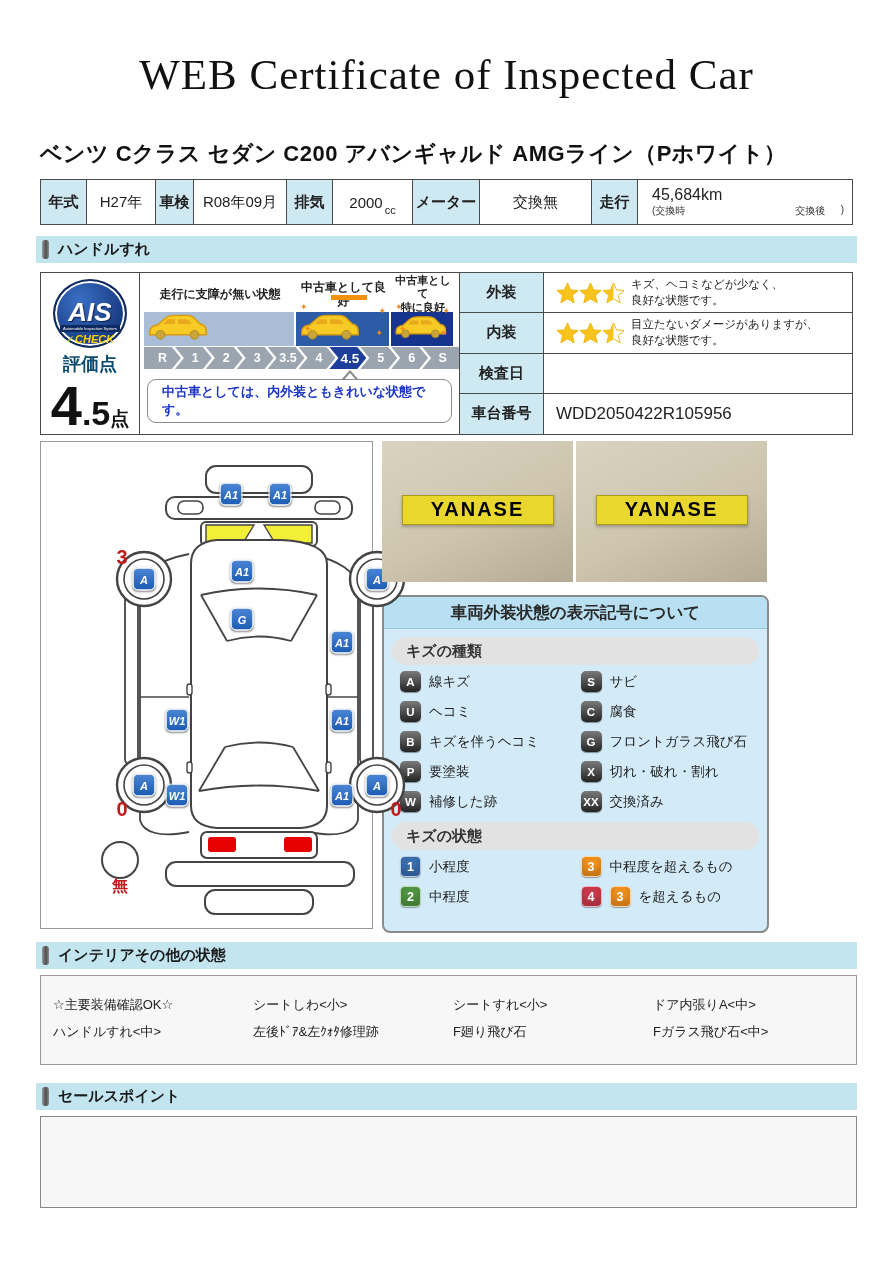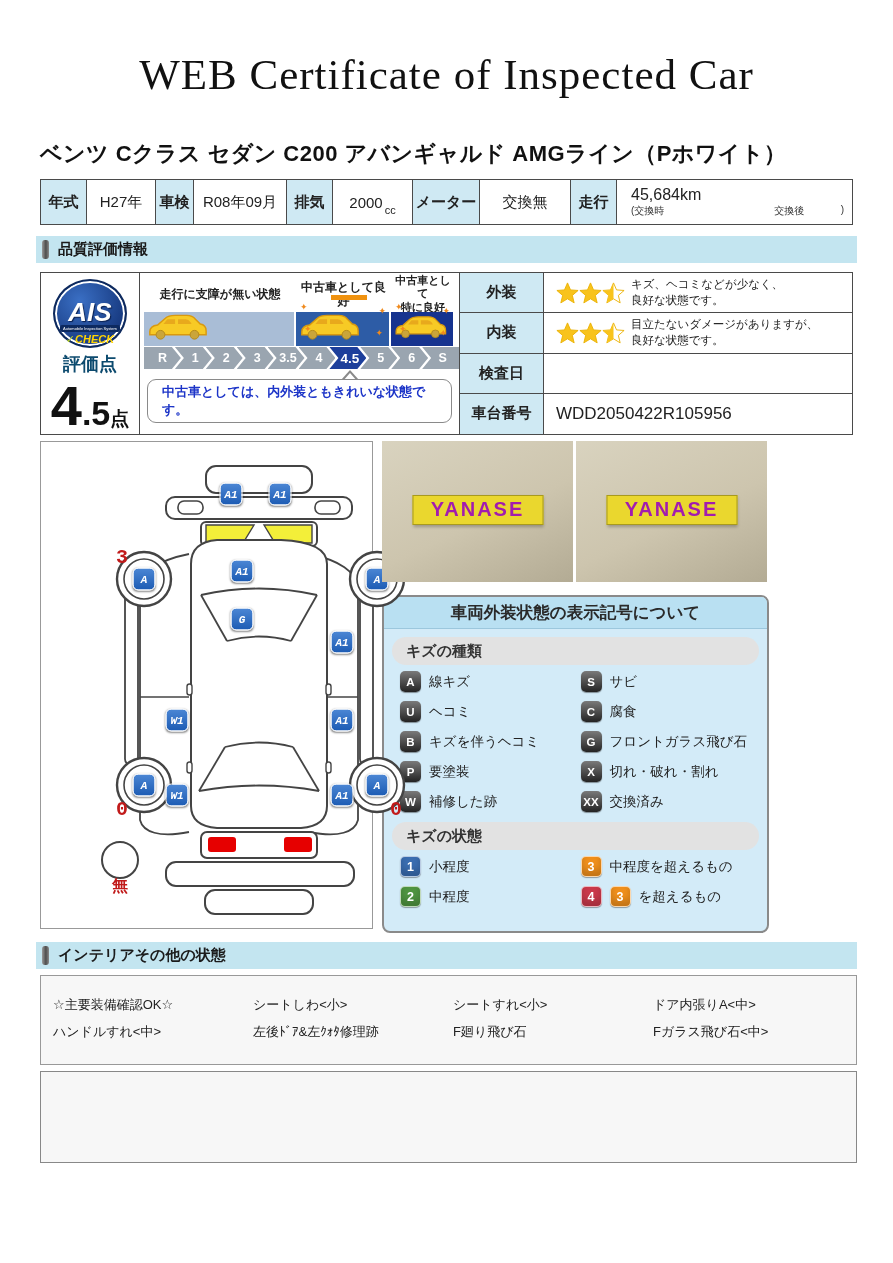--- a/index.html
+++ b/index.html
@@ -7,21 +7,21 @@
   .page { position:relative; width:893px; height:1263px; }
 
   .title { padding-top:50px; text-align:center; font-family:"Liberation Serif","DejaVu Serif",serif; font-size:43px; font-weight:400; color:#111; letter-spacing:1px; }
   .car-name { margin:40px 40px 10px 40px; font-size:22px; font-weight:bold; color:#111; letter-spacing:0.5px; }
 
   
   .spec { margin:0 40px; display:flex; height:46px; border:1px solid #4a4a4a; background:#fff; }
   .spec .cell { border-right:1px solid #4a4a4a; display:flex; align-items:center; justify-content:center; font-size:15px; }
   .spec .cell:last-child { border-right:none; }
   .spec .lab { background:#cfe9f3; font-weight:bold; }
-  .sf0{width:46px}.sf1{width:69px}.sf2{width:38px}.sf3{width:93px}.sf4{width:46px}.sf5{width:80px}.sf6{width:67px}.sf7{width:91px}.sf8{width:46px}.sf9{flex:1}
+  .sf0{width:46px}.sf1{width:69px}.sf2{width:38px}.sf3{width:93px}.sf4{width:46px}.sf5{width:80px}.sf6{width:67px}.sf7{width:112px}.sf8{width:46px}.sf9{flex:1}
   .unit { font-size:11px; align-self:flex-end; margin:0 0 8px 2px; }
   .mileage { width:100%; padding:2px 8px 2px 14px; display:flex; flex-direction:column; justify-content:center; }
   .mile-main { font-size:16px; }
   .mile-sub { display:flex; font-size:10px; color:#333; }
   .mile-sub .s1{ flex:0 0 auto; } .mile-sub .s2{ margin-left:110px; } .mile-sub .s3{ margin-left:auto; }
 
   
   .sec-h { margin:12px 36px 0 36px; height:27px; background:#c3e5f0; display:flex; align-items:center; gap:9px; padding-left:6px; }
   .sec-h .bar { width:7px; height:19px; border-radius:3px; background:linear-gradient(90deg,#9a9a9a,#4d4d4d 55%,#8a8a8a); }
   .sec-h .txt { font-size:15px; font-weight:bold; color:#1b1b1b; }
@@ -63,30 +63,30 @@
   .q-right { flex:1; display:grid; grid-template-rows:1fr 1fr 1fr 1fr; }
   .q-row { display:flex; border-bottom:1px solid #4a4a4a; }
   .q-row:last-child { border-bottom:none; }
   .q-row .ql { width:84px; background:#cfe9f3; border-right:1px solid #4a4a4a; display:flex; align-items:center; justify-content:center; font-size:15px; font-weight:bold; }
   .q-row .qv { flex:1; display:flex; align-items:center; padding-left:12px; font-size:17px; gap:6px; }
   .q-row .qv .stars { display:flex; align-items:center; }
   .q-row .qv .stxt { font-size:11.5px; white-space:pre-line; line-height:1.35; color:#222; }
 
   
   .ext { margin:6px 36px 0 40px; display:flex; }
-  .diagram { width:333px; height:488px; border:1.5px solid #999; position:relative; background:#fff; flex:none;font-family:Liberation Mono, monospace; }
+  .diagram { width:333px; height:488px; border:1.5px solid #999; position:relative; background:#fff; flex:none; }
   .diagram svg.outline { position:absolute; left:0; top:0; }
   .dbadge { position:absolute; width:23px; height:23px; transform:translate(-50%,-50%); background:linear-gradient(180deg,#4b86d4,#1d5cb4); border:1.6px solid #fff; border-radius:6px; box-shadow:0 1px 2px rgba(0,0,0,.45); color:#fff; font-size:11px; font-weight:bold; display:flex; align-items:center; justify-content:center; font-style:italic; }
   .dnum { position:absolute; transform:translate(-50%,-50%); color:#c11a1a; font-size:20px; font-weight:bold; }
   .dnum.kanji { font-size:16px; }
 
   .ext-right { flex:1; margin-left:9px; }
   .photos { display:flex; gap:3px; }
   .photo { width:191px; height:141px; background:linear-gradient(155deg,#d9d3bf 0%,#cdc5ae 55%,#b3ab94 100%); position:relative; }
-  .sign { position:absolute; left:50%; top:38%; transform:translate(-50%,0); width:131px; height:30px; background:#ead72e; border:1px solid #a89a1e; box-shadow:0 2px 3px rgba(0,0,0,.25); display:flex; align-items:center; justify-content:center; font-size:20px; font-weight:bold; color:#a21caf; letter-spacing:2px; }
+  .sign { position:absolute; left:50%; top:38%; transform:translate(-50%,0); width:152px; height:30px; background:#ead72e; border:1px solid #a89a1e; box-shadow:0 2px 3px rgba(0,0,0,.25); display:flex; align-items:center; justify-content:center; font-size:20px; font-weight:bold; color:#000000; letter-spacing:2px; }
 
   .legend { margin-top:13px; width:387px; height:338px; border:2px solid #8a8a8a; border-radius:8px; background:#d3ebf8; overflow:hidden; }
   .lg-title { height:32px; background:#b9e0f2; border-bottom:1px solid #9cc7dd; display:flex; align-items:center; justify-content:center; font-size:16.5px; font-weight:bold; color:#2a2a2a; }
   .lg-sub { margin:8px 8px 6px 8px; height:28px; background:#e2e2e2; border-radius:14px; display:flex; align-items:center; padding-left:14px; font-size:15px; font-weight:bold; color:#333; }
   .lg-grid { display:grid; grid-template-columns:1fr 1fr; padding:0 6px 0 16px; row-gap:9px; }
   .lg-item { display:flex; align-items:center; gap:8px; font-size:13.5px; color:#222; }
   .bdark { width:21px; height:21px; border-radius:5px; background:linear-gradient(180deg,#7a7a7a,#232323); color:#fff; font-size:11.5px; font-weight:bold; display:flex; align-items:center; justify-content:center; box-shadow:0 1px 1px rgba(0,0,0,.4); flex:none; }
   .bcol { width:21px; height:21px; border-radius:5px; color:#fff; font-size:12.5px; font-weight:bold; display:flex; align-items:center; justify-content:center; box-shadow:inset 0 -6px 6px rgba(0,0,0,.18), 0 1px 1px rgba(0,0,0,.35); flex:none; border:1px solid rgba(255,255,255,.65); }
 
   
@@ -129,21 +129,21 @@
             <div class="s1">(交換時</div>
             <div class="s2">交換後</div>
             <div class="s3">)</div>
           </div>
         </div>
       </div>
     </div>
 
   <div class="sec-h" style="margin-top:11px;">
     <span class="bar"></span>
-    <span class="txt">品質評価情報</span>
+    <span class="txt">ハンドルすれ</span>
   </div>
 
   <div class="qbox">
     <div class="q-left">
       <div class="ais">
         <span class="a1">AIS</span>
         <span class="a2">Automobile Inspection System</span>
         <span class="a3"><span class="chk">✓</span><span>CHECK</span></span>
       </div>
       <div class="score-label">評価点</div>
@@ -426,16 +426,20 @@
         <div class="note">シートしわ&lt;小&gt;</div>
         <div class="note">シートすれ&lt;小&gt;</div>
         <div class="note">ドア内張りA&lt;中&gt;</div>
         <div class="note">ハンドルすれ&lt;中&gt;</div>
         <div class="note">左後ﾄﾞｱ&amp;左ｸｫﾀ修理跡</div>
         <div class="note">F廻り飛び石</div>
         <div class="note">Fガラス飛び石&lt;中&gt;</div>
       </div>
   </div>
 
+  <div class="sec-h mt18">
+    <span class="bar"></span>
+    <span class="txt">セールスポイント</span>
+  </div>
 
   <div class="sales-box"></div>
 
 </div>
 
 </body></html>

